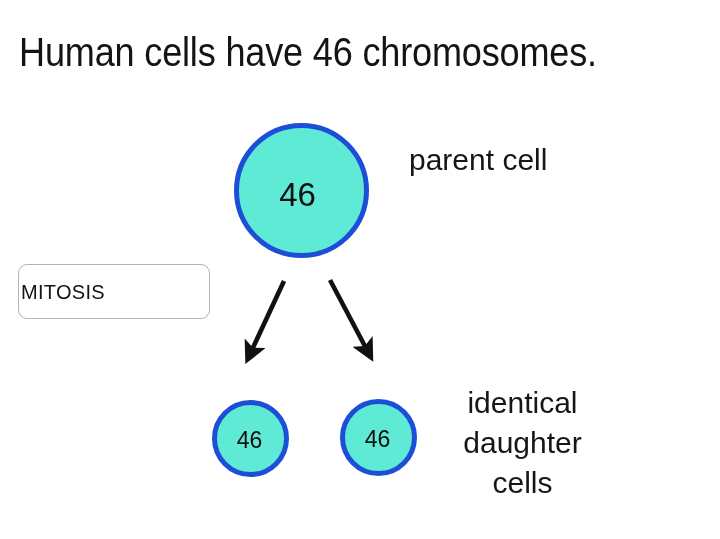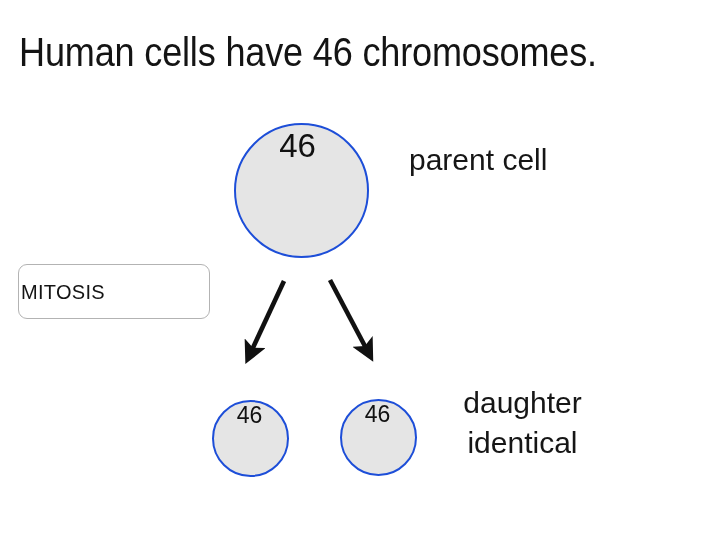--- a/index.html
+++ b/index.html
@@ -31,24 +31,25 @@
     transform: scaleX(0.88);
     transform-origin: left top;
     white-space: nowrap;
     color: #141414;
   }
 
   
   .cell {
     position: absolute;
     border-radius: 50%;
-    background: #e5e5e5;
-    border: 2px solid #1d4ed8;
+    background: #5eead4;
+    border: 5px solid #1d4ed8;
     box-sizing: border-box;
     display: flex;
+    align-items: center;
     justify-content: center;
   }
   .cell-label {
     color: #111111;
     font-family: "Liberation Sans", sans-serif;
     font-weight: 400;
     line-height: 1;
     user-select: none;
   }
 
@@ -166,17 +167,18 @@
 
   <div id="daughter-cell-left" class="cell daughter">
     <span class="cell-label">46</span>
   </div>
 
   <div id="daughter-cell-right" class="cell daughter">
     <span class="cell-label">46</span>
   </div>
 
   <div id="daughter-label" class="side-label">
+    <span>identical</span>
     <span>daughter</span>
-    <span>identical</span>
+    <span>cells</span>
   </div>
 
 </div>
 
 </body></html>

